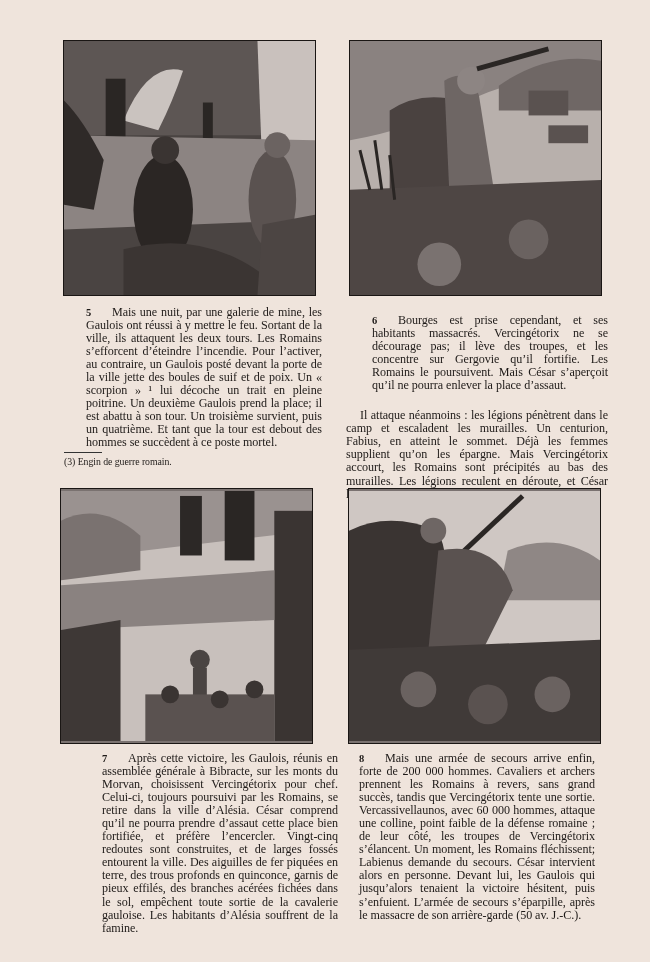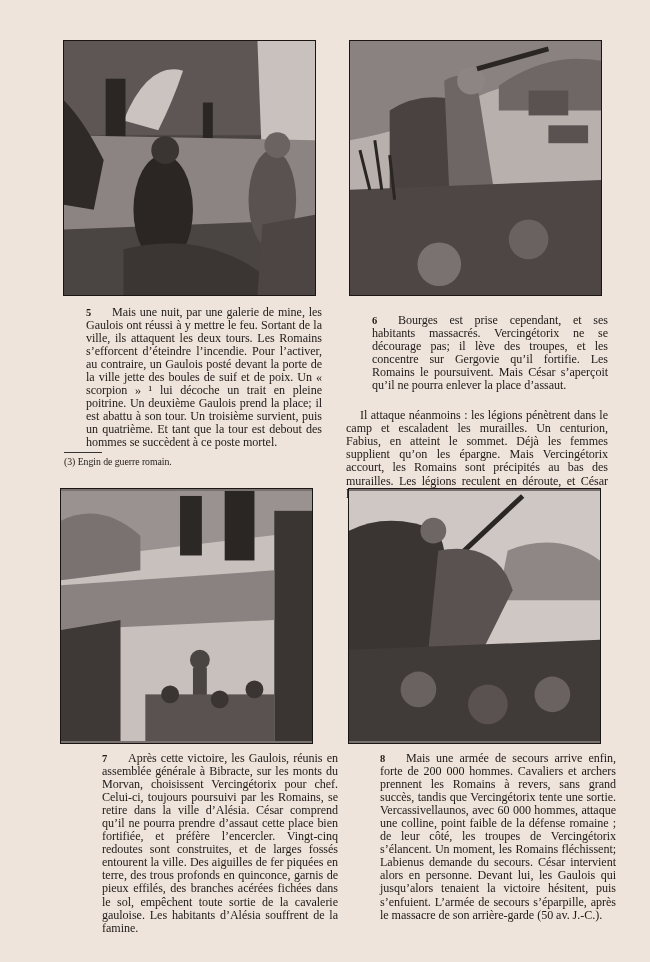--- a/index.html
+++ b/index.html
@@ -109,15 +109,15 @@
     <circle cx="70" cy="200" r="18" fill="#6a6260"></circle>
     <circle cx="140" cy="215" r="20" fill="#5a5250"></circle>
     <circle cx="205" cy="205" r="18" fill="#6a6260"></circle>
   </svg>
 </div>
 
 <div class="cap" style="left:76px;top:752px;">
   <p class="hang first"><span class="num">7</span><span>Après cette victoire, les Gaulois, réunis en assemblée générale à Bibracte, sur les monts du Morvan, choisissent Vercingétorix pour chef. Celui-ci, toujours poursuivi par les Romains, se retire dans la ville d’Alésia. César comprend qu’il ne pourra prendre d’assaut cette place bien fortifiée, et préfère l’encercler. Vingt-cinq redoutes sont construites, et de larges fossés entourent la ville. Des aiguilles de fer piquées en terre, des trous profonds en quinconce, garnis de pieux effilés, des branches acérées fichées dans le sol, empêchent toute sortie de la cavalerie gauloise. Les habitants d’Alésia souffrent de la famine.</span></p>
 </div>
 
-<div class="cap" style="left:354px;top:752px;">
+<div class="cap" style="left:333px;top:752px;">
   <p class="hang first"><span class="num">8</span><span>Mais une armée de secours arrive enfin, forte de 200 000 hommes. Cavaliers et archers prennent les Romains à revers, sans grand succès, tandis que Vercingétorix tente une sortie. Vercassivellaunos, avec 60 000 hommes, attaque une colline, point faible de la défense romaine ; de leur côté, les troupes de Vercingétorix s’élancent. Un moment, les Romains fléchissent; Labienus demande du secours. César intervient alors en personne. Devant lui, les Gaulois qui jusqu’alors tenaient la victoire hésitent, puis s’enfuient. L’armée de secours s’éparpille, après le massacre de son arrière-garde (50 av. J.-C.).</span></p>
 </div>
 
 </body></html>

